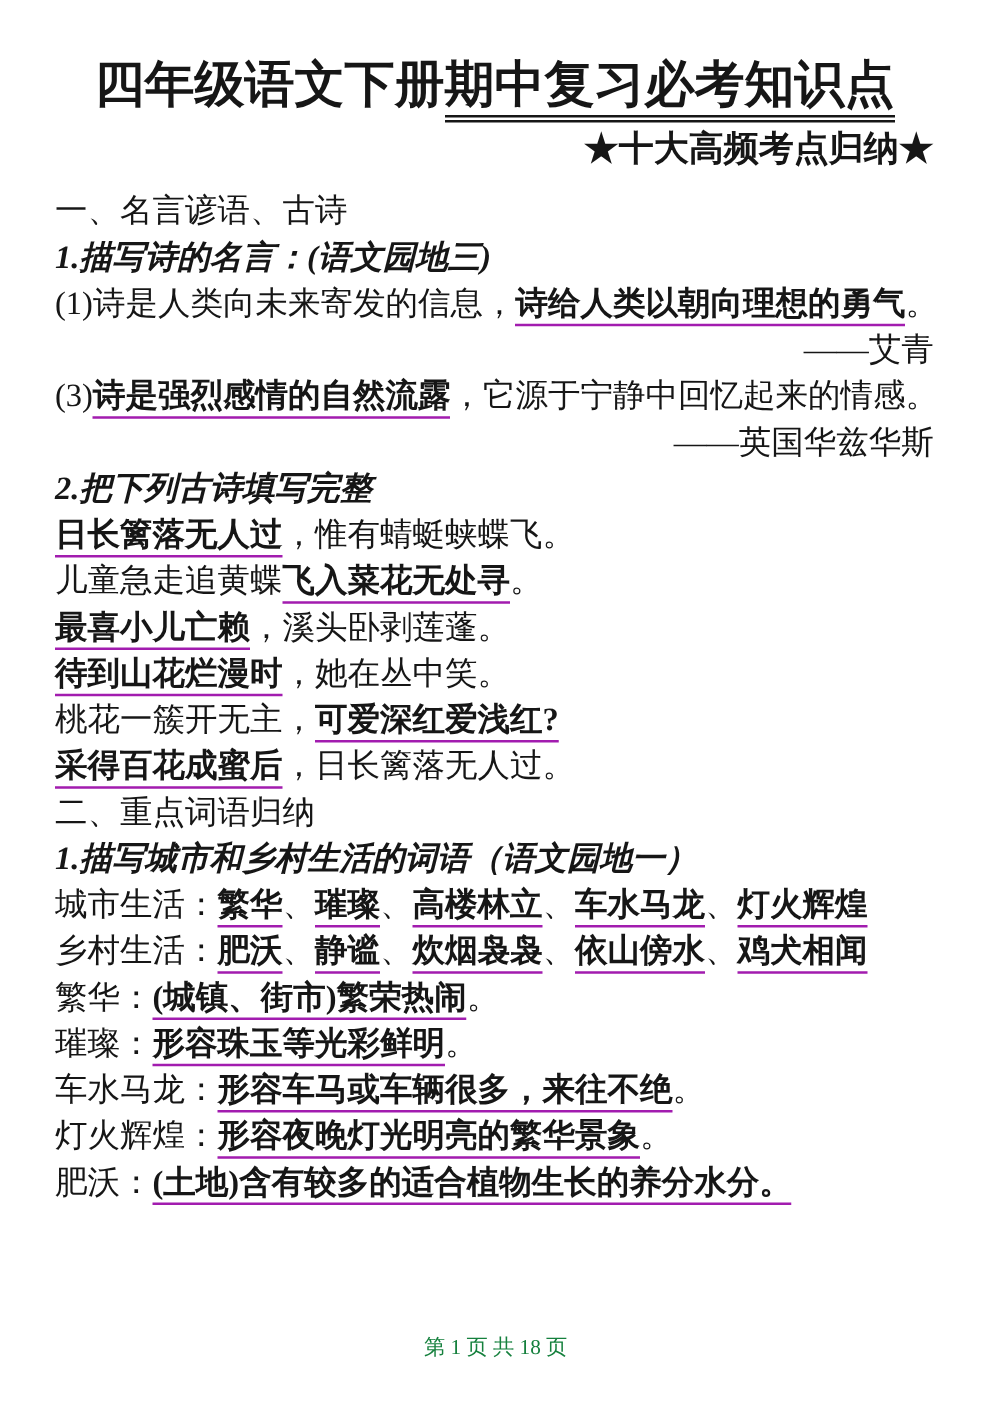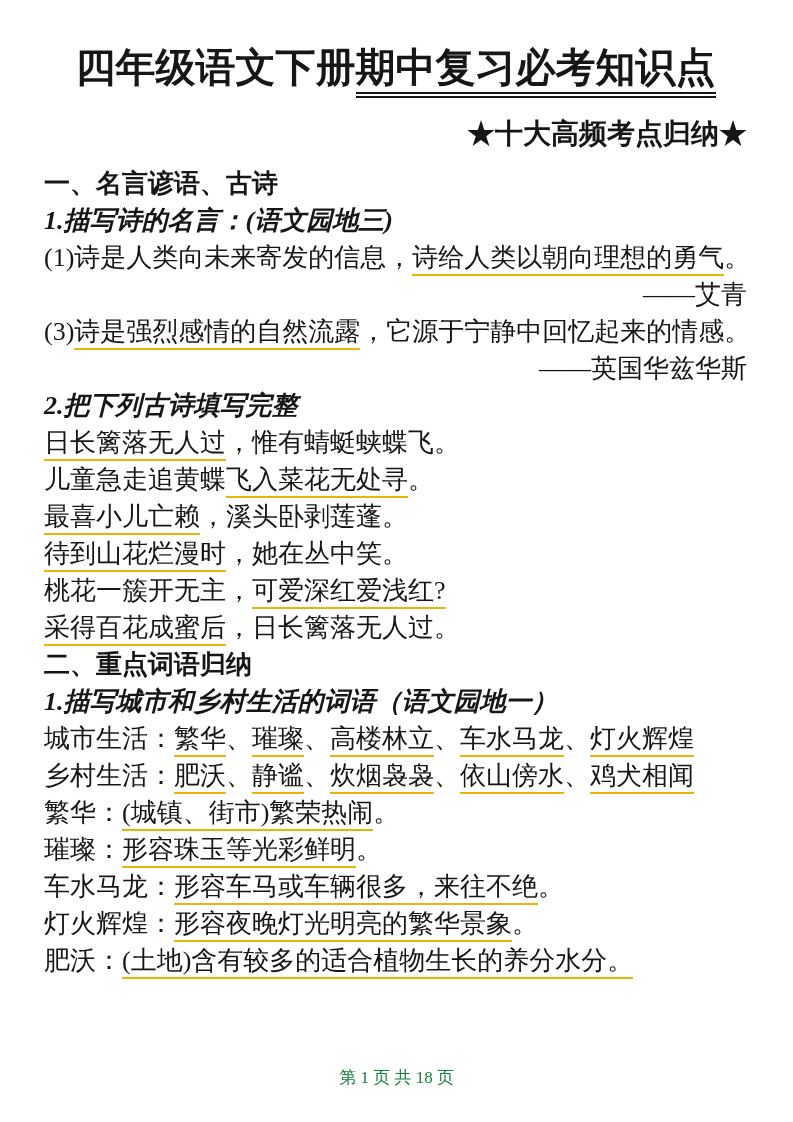--- a/index.html
+++ b/index.html
@@ -10,41 +10,41 @@
     font-family: "Liberation Serif", "DejaVu Serif", serif;
     position: relative;
     overflow: hidden;
   }
   .content { padding: 44px 46px 0 44px; }
   .title {
     text-align: center;
     font-size: 40px;
     font-weight: bold;
     line-height: 1.2;
-    margin: 0 0 23px 0;
+    margin: 0 0 8px 0;
     white-space: nowrap;
   }
   .title .dbl { border-bottom: 6px double #161616; padding-bottom: 2px; }
   .subtitle {
     text-align: right;
     font-size: 28px;
     font-weight: bold;
     margin: 0 0 12px 0;
   }
   .lines { margin-top: 12px; }
   .line {
     font-size: 26px;
     line-height: 37px;
     margin: 0;
     white-space: nowrap;
   }
-  .h1 { font-weight: bold; }
+  .h1 { font-weight: normal; }
   .h2 { font-weight: bold; font-style: italic; }
   .right { text-align: right; }
-  .u { border-bottom: 2px solid #eab308; padding-bottom: 2px; }
+  .u { border-bottom: 2px solid #a21caf; padding-bottom: 2px; font-weight: bold; }
   .footer {
     position: absolute;
     left: 0; right: 0; top: 1066px;
     text-align: center;
     font-size: 17px;
     color: #15803d;
   }
 </style>
 </head>
 <body>

